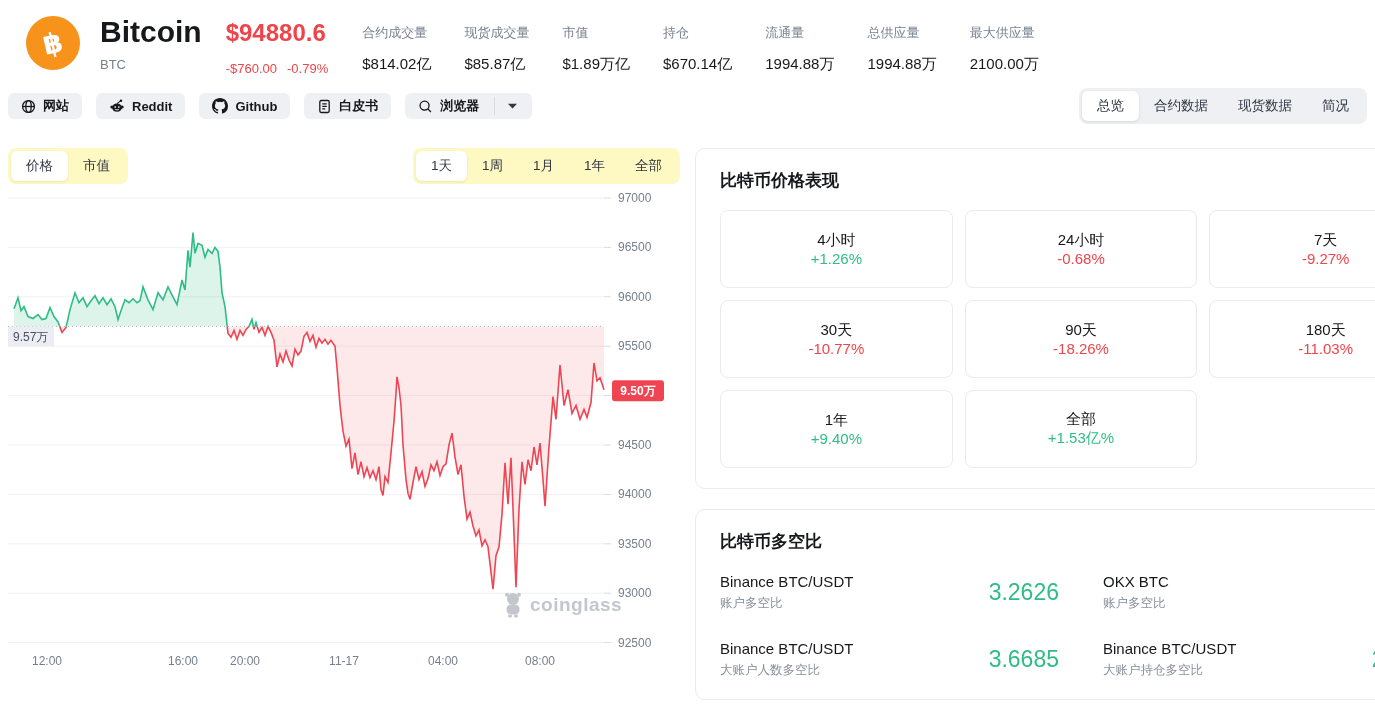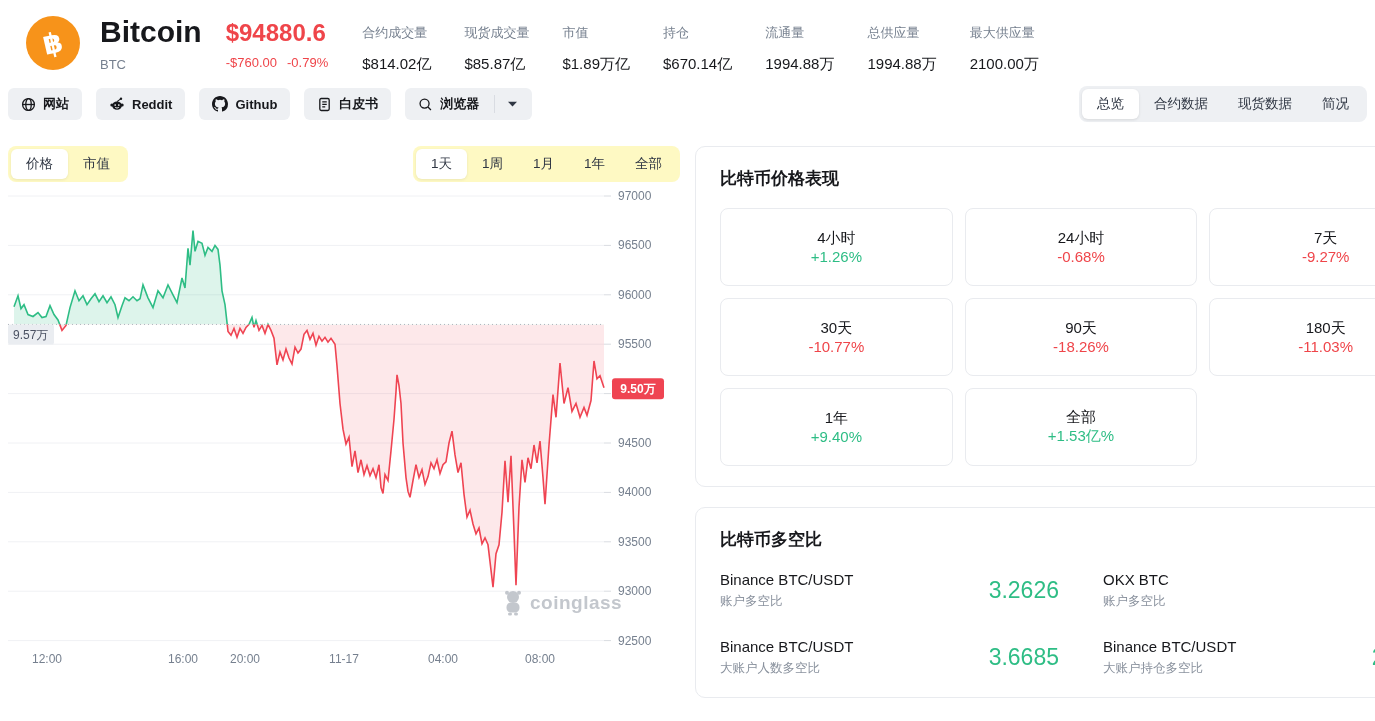--- a/index.html
+++ b/index.html
@@ -16,31 +16,31 @@
   .logo {
     width:54px; height:54px; border-radius:50%; background:#f7931a;
     display:flex; align-items:center; justify-content:center; flex:0 0 auto;
   }
   .logo span { color:#fff; font-size:28px; font-weight:700; transform:rotate(-13deg); display:block; }
   .title-block { margin-left:20px; }
   .coin-name { font-size:30px; font-weight:700; color:#17181c; line-height:1.05; }
   .coin-symbol { font-size:13px; color:#76808f; margin-top:9px; }
   .price-block { margin-left:24px; padding-top:3px; }
   .price { font-size:24px; font-weight:700; color:#ef454a; }
-  .chg { display:flex; gap:10px; font-size:13px; color:#ef454a; margin-top:8px; }
+  .chg { display:flex; gap:10px; font-size:13px; color:#ef454a; margin-top:14px; }
   .stats { display:flex; gap:33px; margin-left:34px; padding-top:8px; }
   .stat .lab { font-size:13px; color:#76808f; white-space:nowrap; }
   .stat .val { font-size:15px; color:#17181c; margin-top:13px; white-space:nowrap; }
 
   
   .toolbar { display:flex; justify-content:space-between; align-items:center; padding:12px 8px 0; }
   .links { display:flex; gap:14px; }
   .link-btn {
     display:flex; align-items:center; gap:7px; background:#eef0f3; border-radius:6px;
-    padding:0 13px; height:32px; font-size:13px; font-weight:700; color:#17181c; cursor:pointer;
+    padding:0 13px; height:26px; font-size:13px; font-weight:700; color:#17181c; cursor:pointer;
   }
   .link-btn svg { display:block; }
   .btn-divider { width:1px; height:18px; background:#d9dce2; margin:0 4px 0 8px; }
   .caret { display:flex; align-items:center; padding:2px; }
   .view-tabs { display:flex; background:#eef0f3; border-radius:8px; padding:3px; }
   .view-tab { padding:6px 15px; font-size:13.5px; color:#2f3643; cursor:pointer; white-space:nowrap; }
   .view-tab.active { background:#fff; border-radius:6px; box-shadow:0 1px 3px rgba(0,0,0,.10); font-weight:400; }
 
   
   .main { display:flex; gap:15px; padding:24px 8px 0 8px; }

